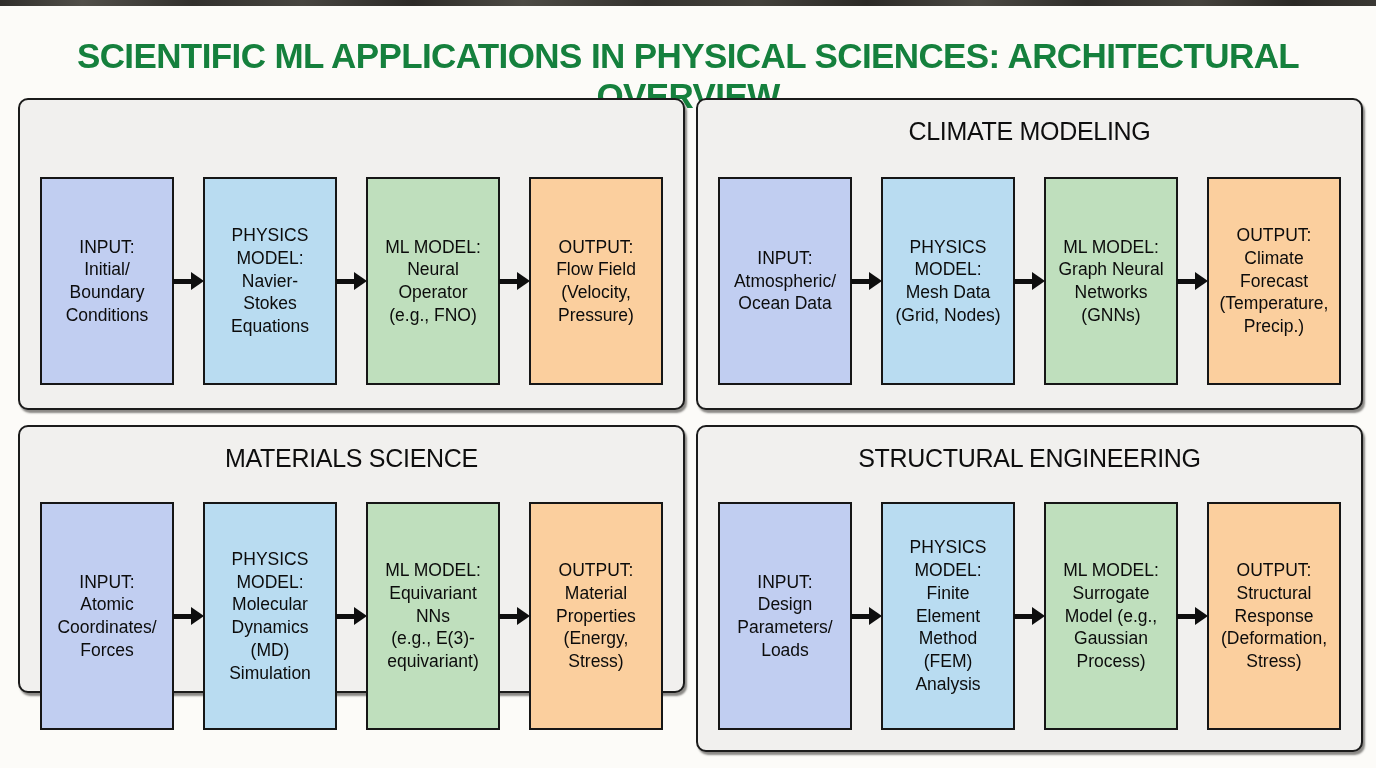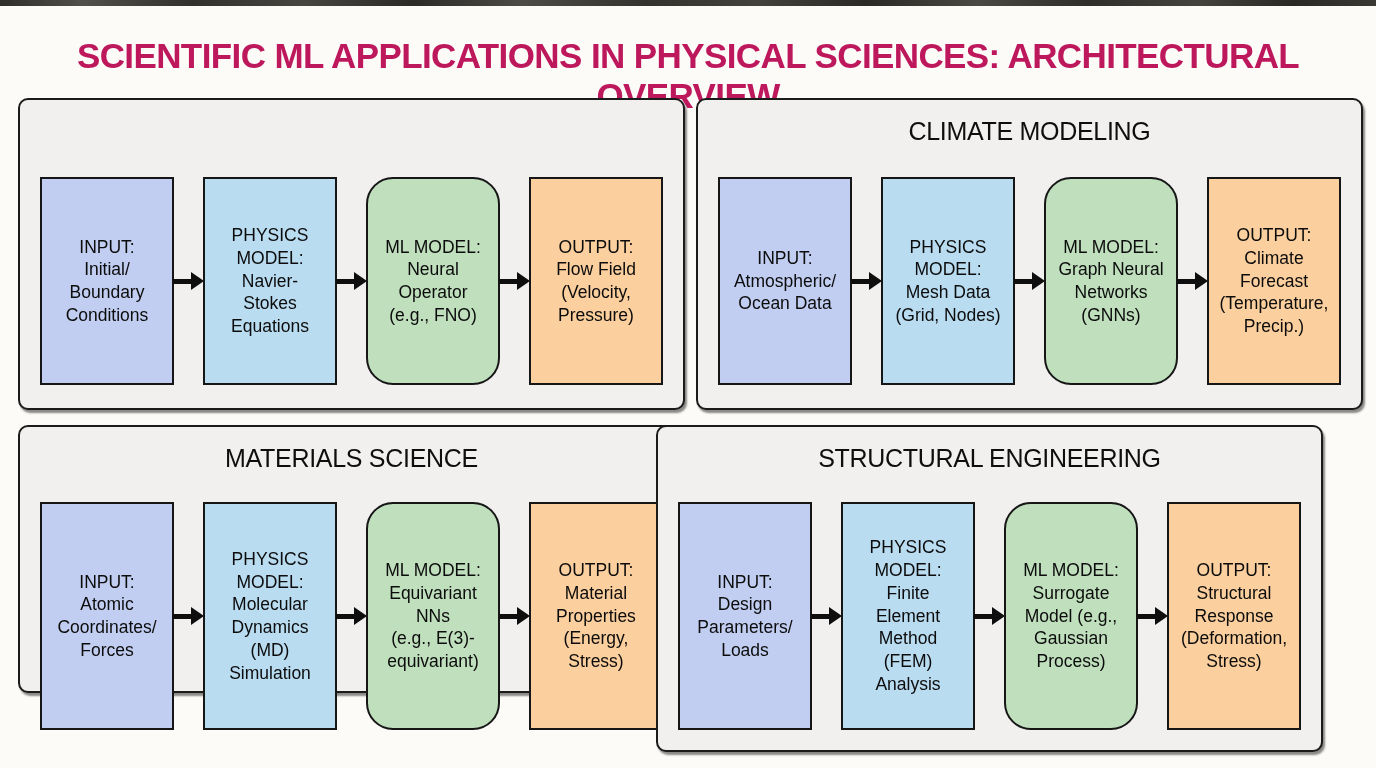--- a/index.html
+++ b/index.html
@@ -16,33 +16,33 @@
       #14120f 0%, #3a3832 6%, #171512 14%, #2e2c27 22%, #100e0b 30%,
       #35332d 38%, #191713 47%, #2a2822 55%, #0f0d0a 63%, #32302a 71%,
       #14120f 79%, #2c2a24 87%, #0e0c09 94%, #201e19 100%);
     opacity:0.88;
   }
   .main-title {
     position:absolute; top:36px; left:0; width:100%;
     text-align:center;
     font-size:35px;
     letter-spacing:-0.6px;
-    color:#be185d;
+    color:#15803d;
   }
   .panel {
     position:absolute;
     background:#f1f0ee;
     border:2px solid #1b1b1b;
     border-radius:10px;
     box-shadow:2px 3px 2px rgba(45,44,40,0.55);
   }
   #panel-fluid     { left:18px;  top:98px;  width:667px; height:312px; }
   #panel-climate   { left:696px; top:98px;  width:667px; height:312px; }
   #panel-materials { left:18px;  top:425px; width:667px; height:268px; }
-  #panel-struct    { left:656px; top:425px; width:667px; height:327px; }
+  #panel-struct    { left:696px; top:425px; width:667px; height:327px; }
   .panel-title {
     text-align:center;
     margin-top:17px;
     font-size:25px;
     letter-spacing:-0.3px;
     color:#0e0e0e;
   }
   .flow {
     position:absolute; left:20px; right:20px;
     display:flex; justify-content:space-between; align-items:center;
@@ -55,21 +55,21 @@
     display:flex; align-items:center; justify-content:center;
     text-align:center;
     font-size:17.5px;
     line-height:1.3;
     white-space:pre-line;
     color:#0c0c0c;
     padding:4px 2px;
   }
   .box.input   { background:#c1cef1; }
   .box.physics { background:#b9dcf1; }
-  .box.ml      { background:#bfdfbd;border-radius:27px; }
+  .box.ml      { background:#bfdfbd; }
   .box.output  { background:#fbcf9e; }
   .arrow {
     flex:0 0 auto;
     display:flex; align-items:center;
     margin:0 -1px;
   }
   .arrow .shaft { width:18px; height:5px; background:#0e0e0e; }
   .arrow .head {
     width:0; height:0;
     border-left:13px solid #0e0e0e;

